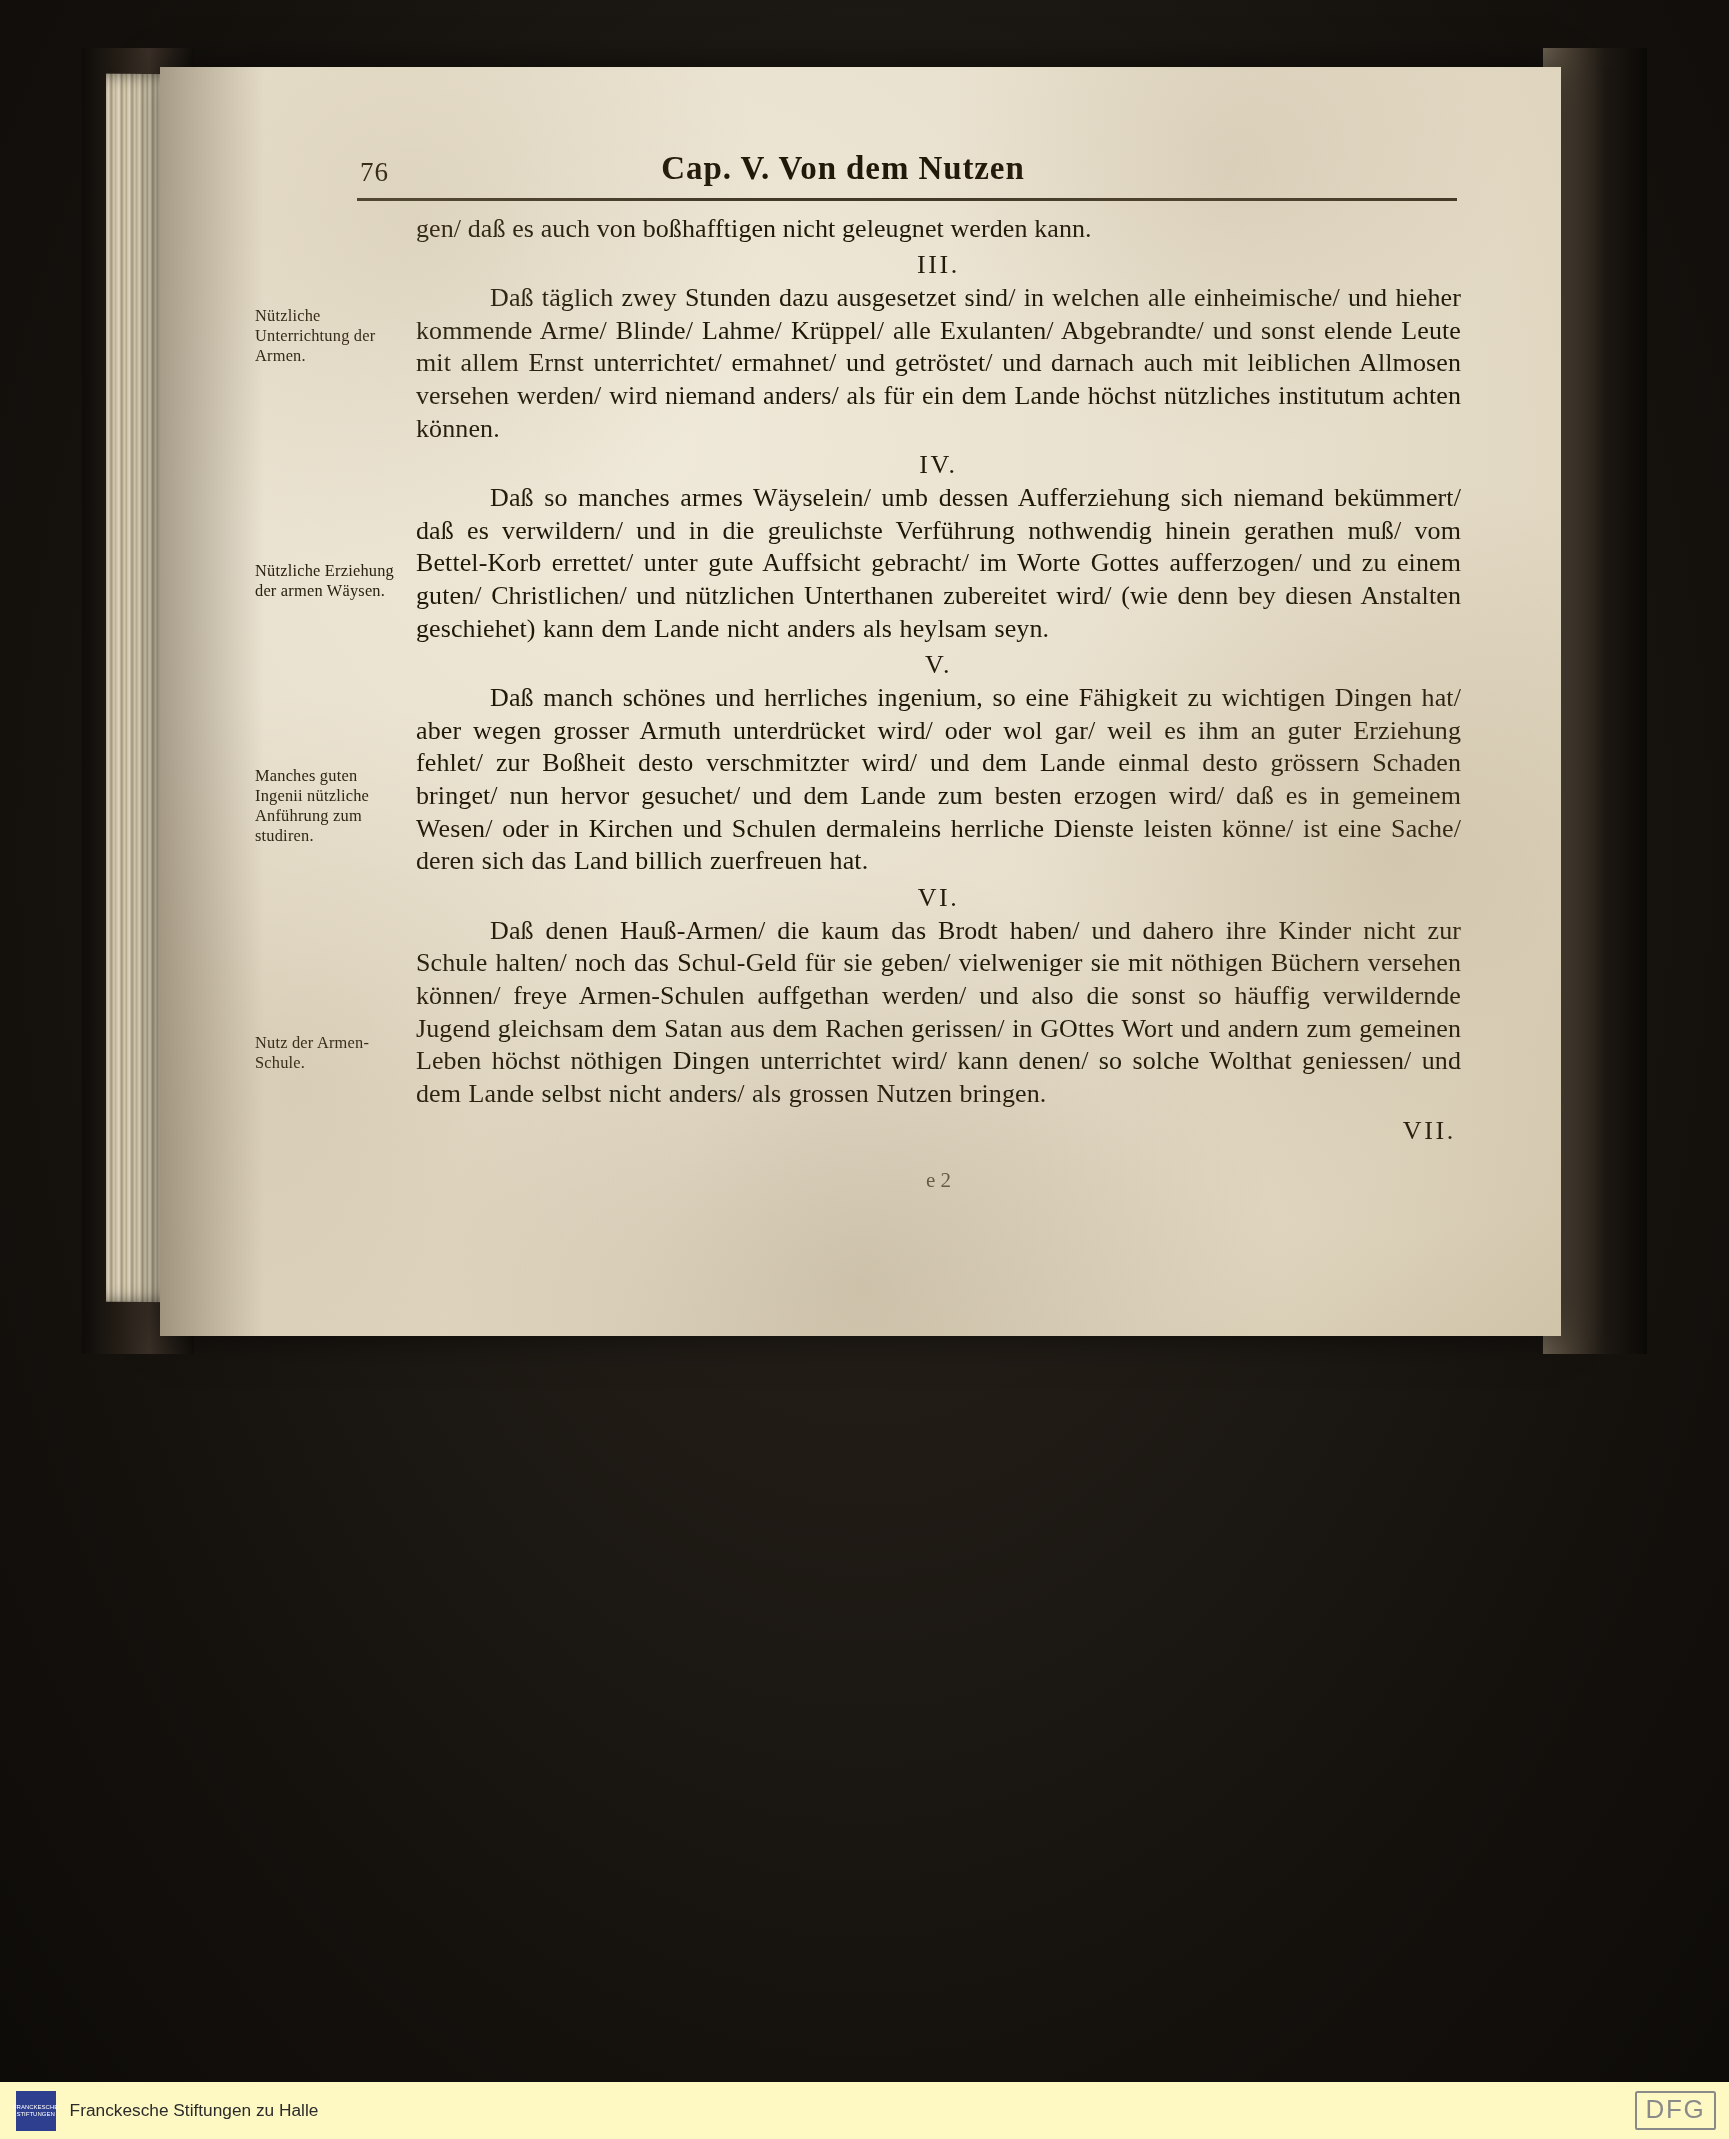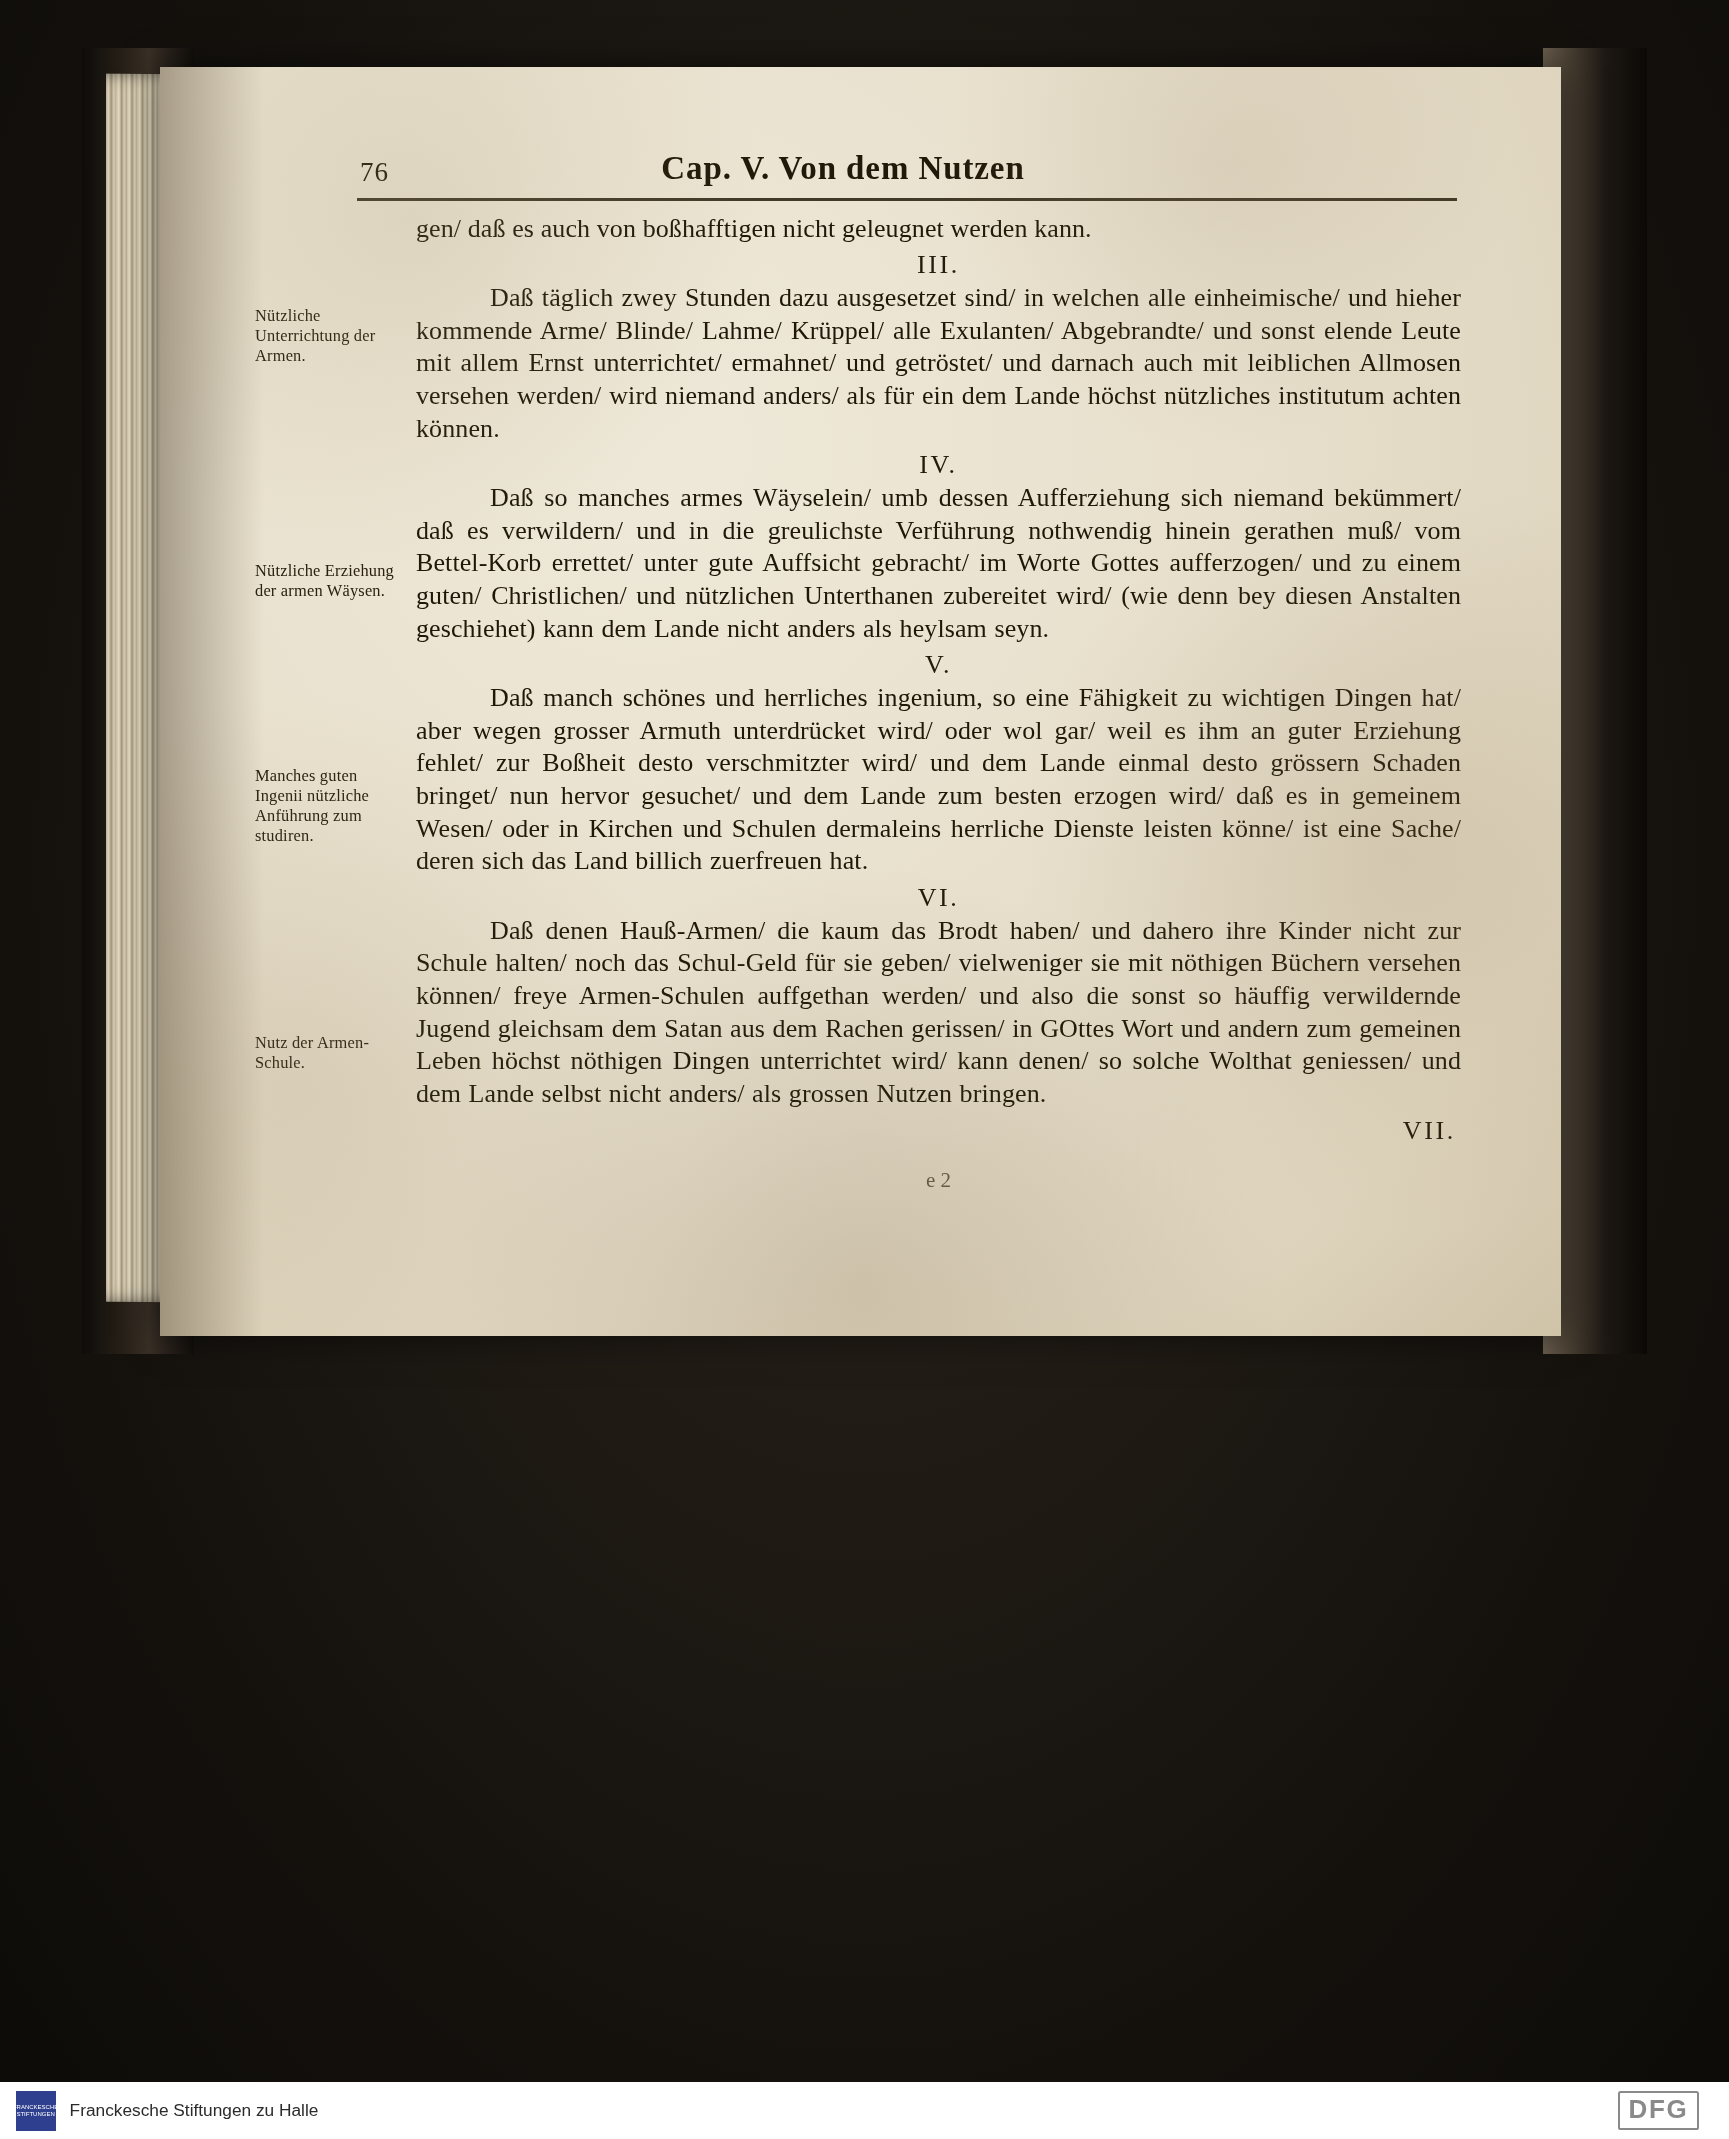--- a/index.html
+++ b/index.html
@@ -206,21 +206,21 @@
     opacity: .75;
   }
 
   
   #footer {
     position: absolute;
     left: 0;
     bottom: 0;
     width: 1729px;
     height: 57px;
-    background: #ffffff;
+    background: #fef9c3;
     display: flex;
     align-items: center;
   }
   #footer-logo {
     width: 40px;
     height: 40px;
     margin-left: 15.6px;
     background: #2f3f8f;
     color: #fff;
     font-size: 6px;
@@ -234,23 +234,23 @@
     box-sizing: border-box;
   }
   #footer-text {
     margin-left: 14px;
     font-family: "Liberation Sans", sans-serif;
     font-size: 17.3px;
     color: #2b2b2b;
   }
   #footer-dfg {
     margin-left: auto;
-    margin-right: 30px;
+    margin-right: 13px;
     font-family: "Liberation Sans", sans-serif;
-    font-weight: 700;
+    font-weight: 400;
     font-size: 26px;
     letter-spacing: 1.7px;
     color: #8a8a8a;
     border: 2.6px solid #8a8a8a;
     padding: 0.9px 8.6px 2.6px 8.6px;
     border-radius: 2.6px;
   }
 
   
   .showthrough {

